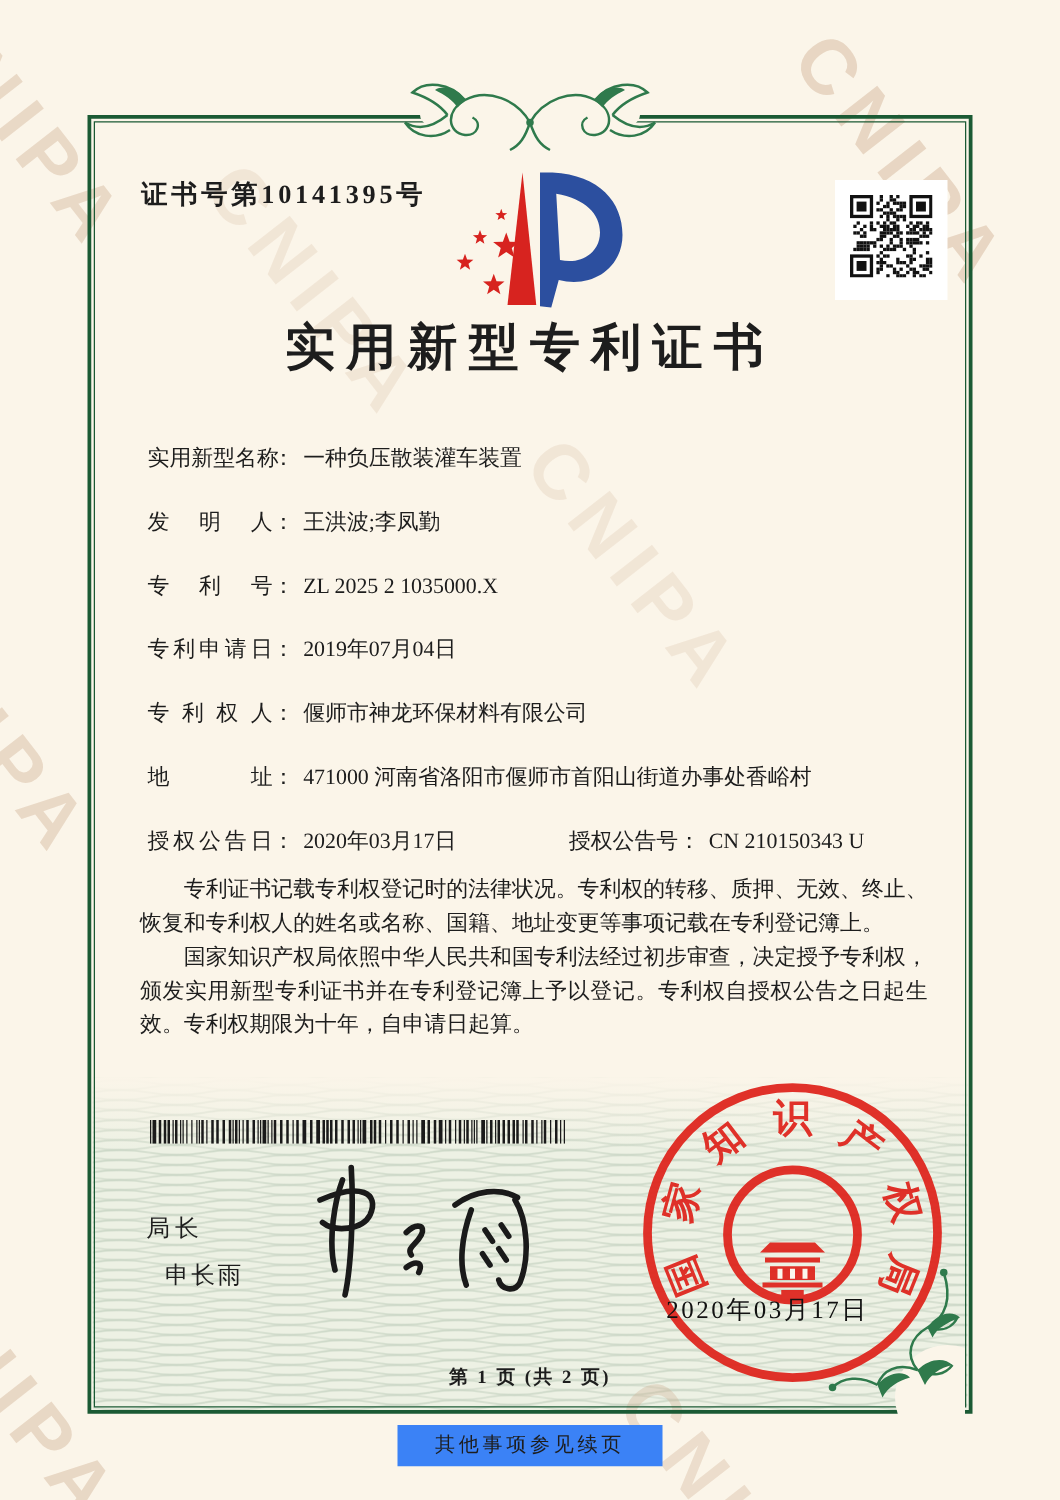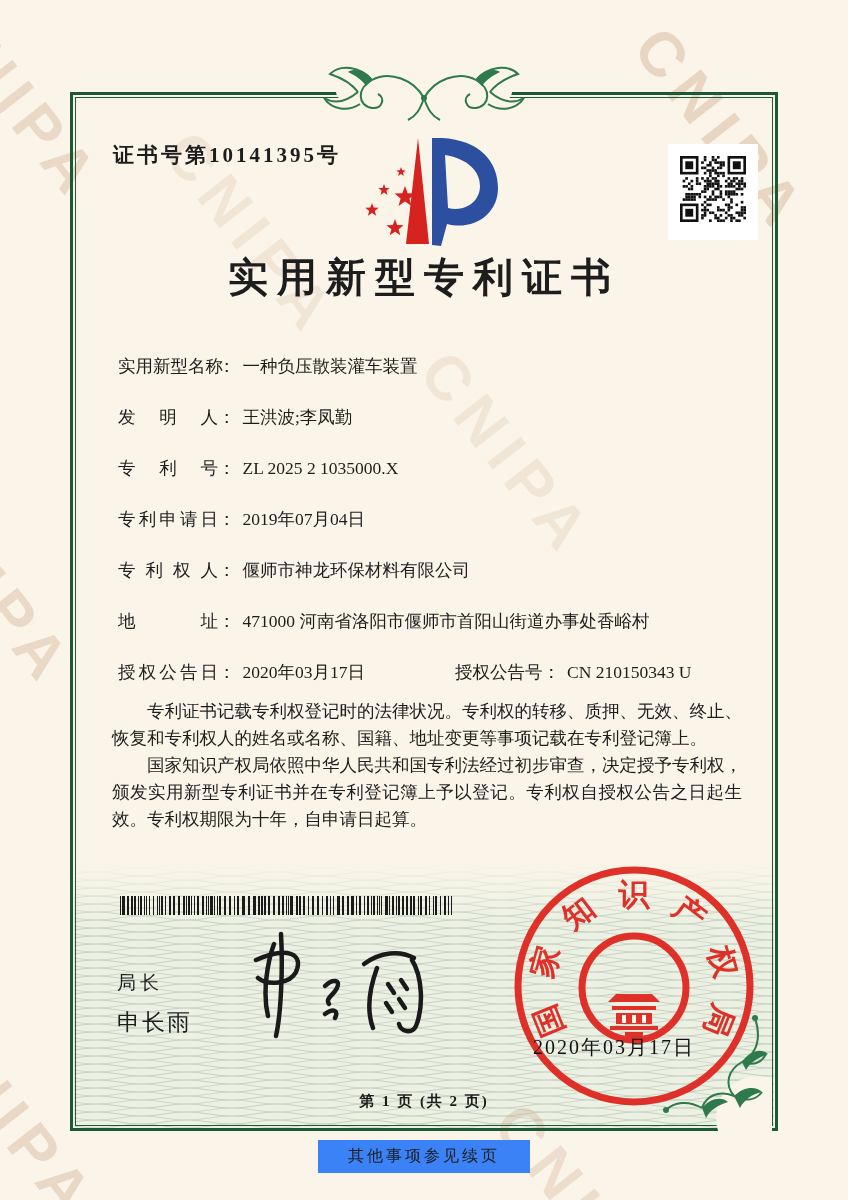--- a/index.html
+++ b/index.html
@@ -24,21 +24,21 @@
   .fields{position:absolute;left:118px;top:354px;width:600px;z-index:4;font-size:17.5px;}
   .frow{position:relative;height:22px;margin-bottom:29px;white-space:nowrap;}
   .f-label{display:inline-block;width:100px;text-align:justify;text-align-last:justify;}
   .f-value{margin-left:7px;}
   .f-extra{position:absolute;left:337px;top:0;}
   .paras{position:absolute;left:112px;top:698px;width:630px;z-index:4;font-size:17.5px;
       line-height:27px;text-align:justify;}
   .paras p{margin:0;text-indent:2em;}
   .barcode{position:absolute;left:120px;top:896px;z-index:4;}
   .sig-title{position:absolute;left:117px;top:970px;font-size:19px;letter-spacing:4px;z-index:4;text-align:right;}
-  .sig-name{position:absolute;left:117px;top:1007px;font-size:23px;letter-spacing:2px;z-index:4;}
+  .sig-name{position:absolute;left:132px;top:1007px;font-size:19px;letter-spacing:2px;z-index:4;}
   .sig-script{position:absolute;left:228px;top:928px;z-index:4;}
   .seal{position:absolute;left:508px;top:860px;z-index:5;}
   .seal-date{position:absolute;left:533px;top:1034px;font-size:20px;letter-spacing:2px;color:#111;z-index:6;}
   .page-info{position:absolute;left:0;top:1092px;width:100%;text-align:center;font-size:15px;
       letter-spacing:2px;z-index:4;font-weight:bold;}
   .note{position:absolute;left:50%;transform:translateX(-50%);top:1140px;background:#3b82f6;
       padding:6px 30px;font-size:16px;letter-spacing:3px;z-index:4;white-space:nowrap;}
 </style>
 </head>
 <body>

